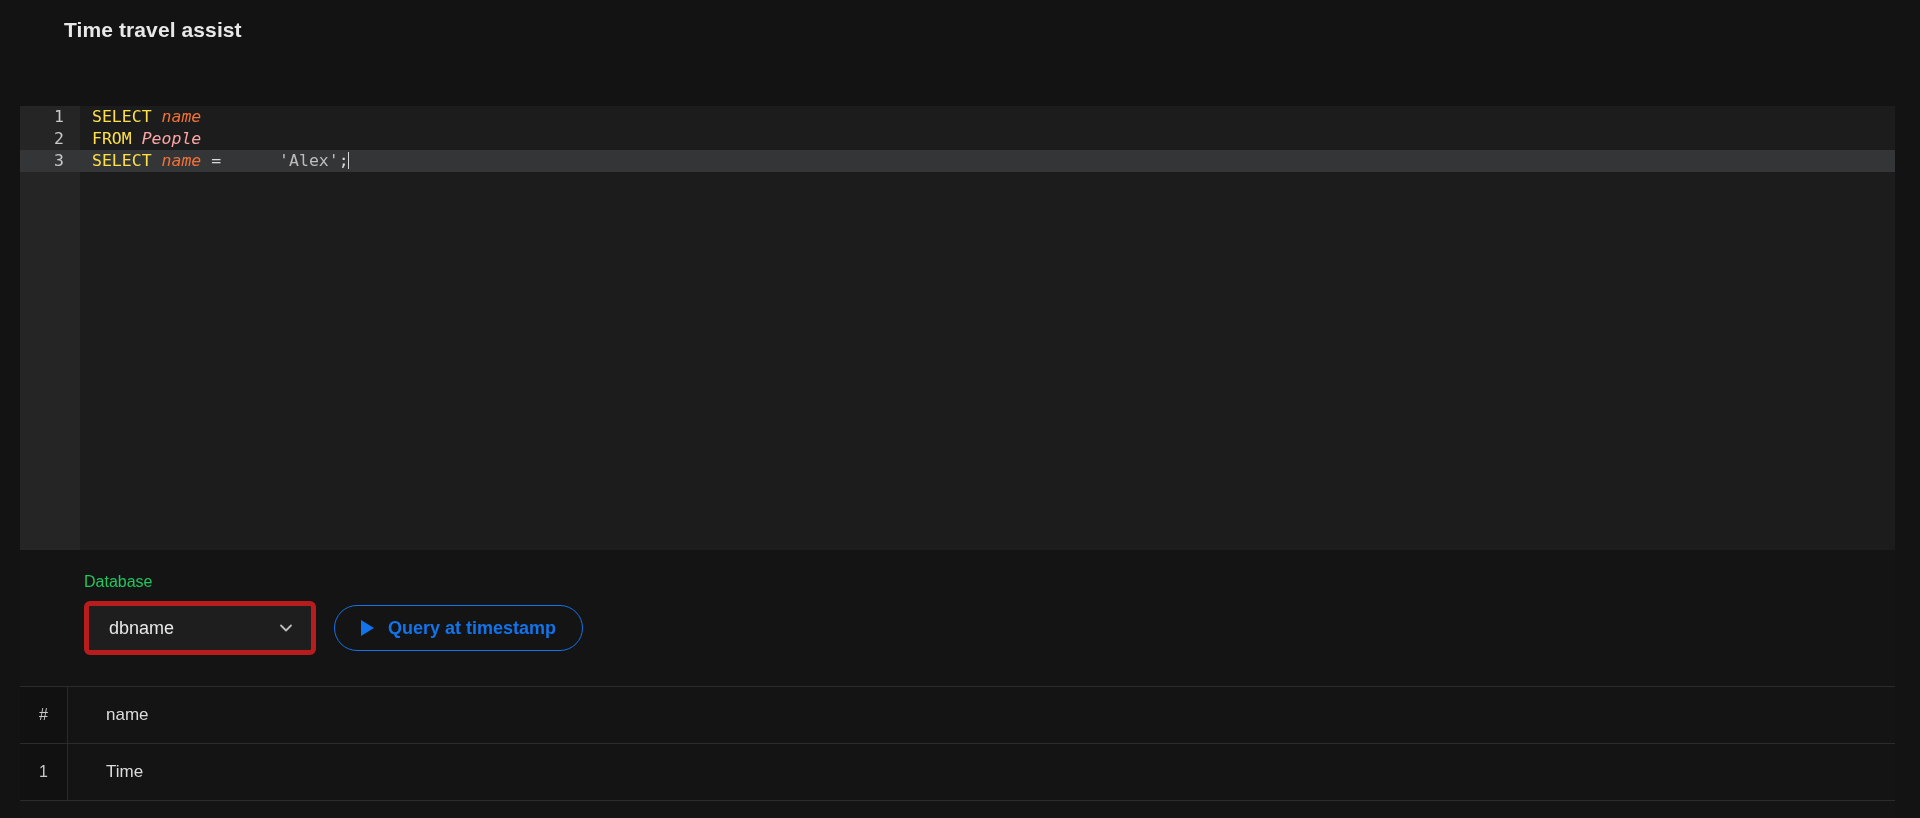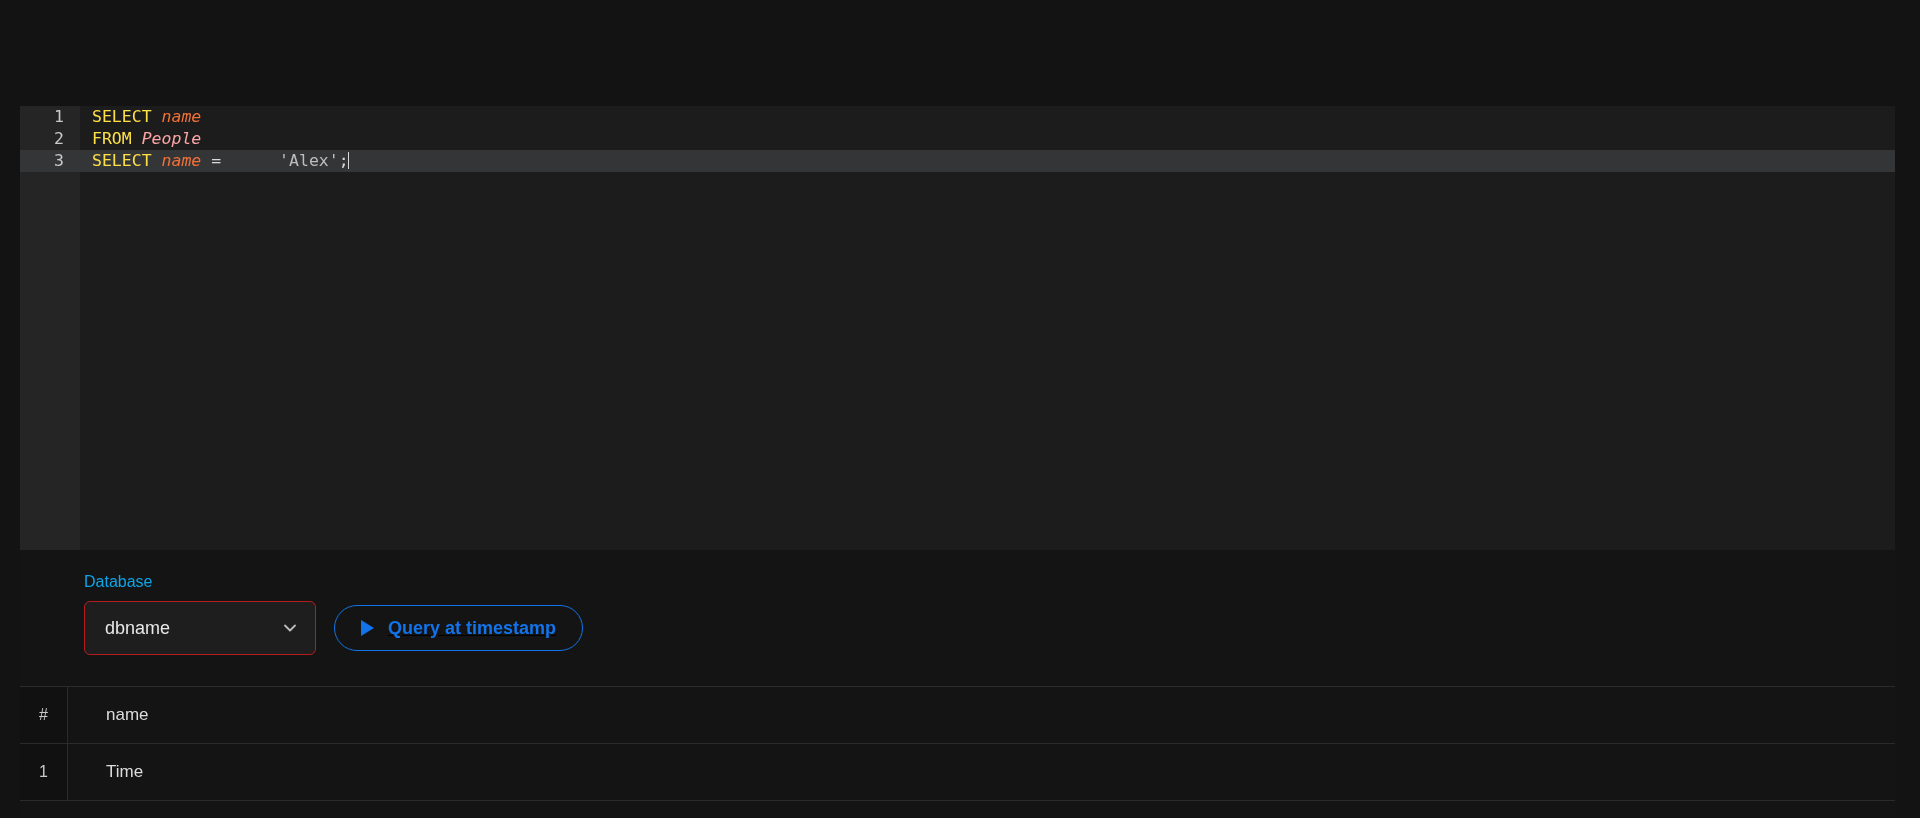--- a/index.html
+++ b/index.html
@@ -127,34 +127,34 @@
   
   .controls {
     position: relative;
     width: 1875px;
     height: 136px;
     background: #141414;
     padding: 22px 0 0 64px;
   }
   .ctl-label {
     font-size: 16px;
-    color: #0ea5e9;
+    color: #22c55e;
     line-height: 20px;
     margin-bottom: 9px;
   }
   .ctl-row {
     display: flex;
     align-items: center;
   }
   .select {
     position: relative;
     width: 232px;
     height: 54px;
     background: #1e1e1e;
-    border: 1px solid #b91c1c;
+    border: 5px solid #b91c1c;
     border-radius: 6px;
     display: flex;
     align-items: center;
     padding: 0 16px 0 20px;
     cursor: pointer;
   }
   .select-value {
     flex: 1;
     font-size: 18px;
     color: #e8e8e8;
@@ -168,21 +168,20 @@
     margin-left: 18px;
     height: 46px;
     padding: 0 26px;
     background: transparent;
     border: 1.5px solid #1273ea;
     border-radius: 999px;
     display: flex;
     align-items: center;
     gap: 14px;
     cursor: pointer;
-    text-decoration: underline;
   }
   .play {
     width: 0;
     height: 0;
     border-left: 13px solid #1273ea;
     border-top: 8px solid transparent;
     border-bottom: 8px solid transparent;
     flex: none;
   }
   .run-label {
@@ -222,20 +221,21 @@
     font-size: 17px;
     color: #dcdcdc;
   }
 </style>
 </head>
 <body>
 
 <div class="page">
 
   <div class="header">
+    <div class="header-title">Time travel assist</div>
   </div>
 
   <div class="panel">
 
     <div class="editor">
       <div class="gutter"></div>
       <div class="code-area">
           <div class="line"><span class="ln">1</span><span class="code"><span class="kw">SELECT</span><span class="op"> </span><span class="field">name</span></span></div>
           <div class="line"><span class="ln">2</span><span class="code"><span class="kw">FROM</span><span class="op"> </span><span class="ident">People</span></span></div>
           <div class="line active"><div class="line-bg"></div><span class="ln">3</span><span class="code"><span class="kw">SELECT</span><span class="op"> </span><span class="field">name</span><span class="op"> = </span><span class="str">'Alex'</span><span class="op">;</span><span class="caret"></span></span></div>

